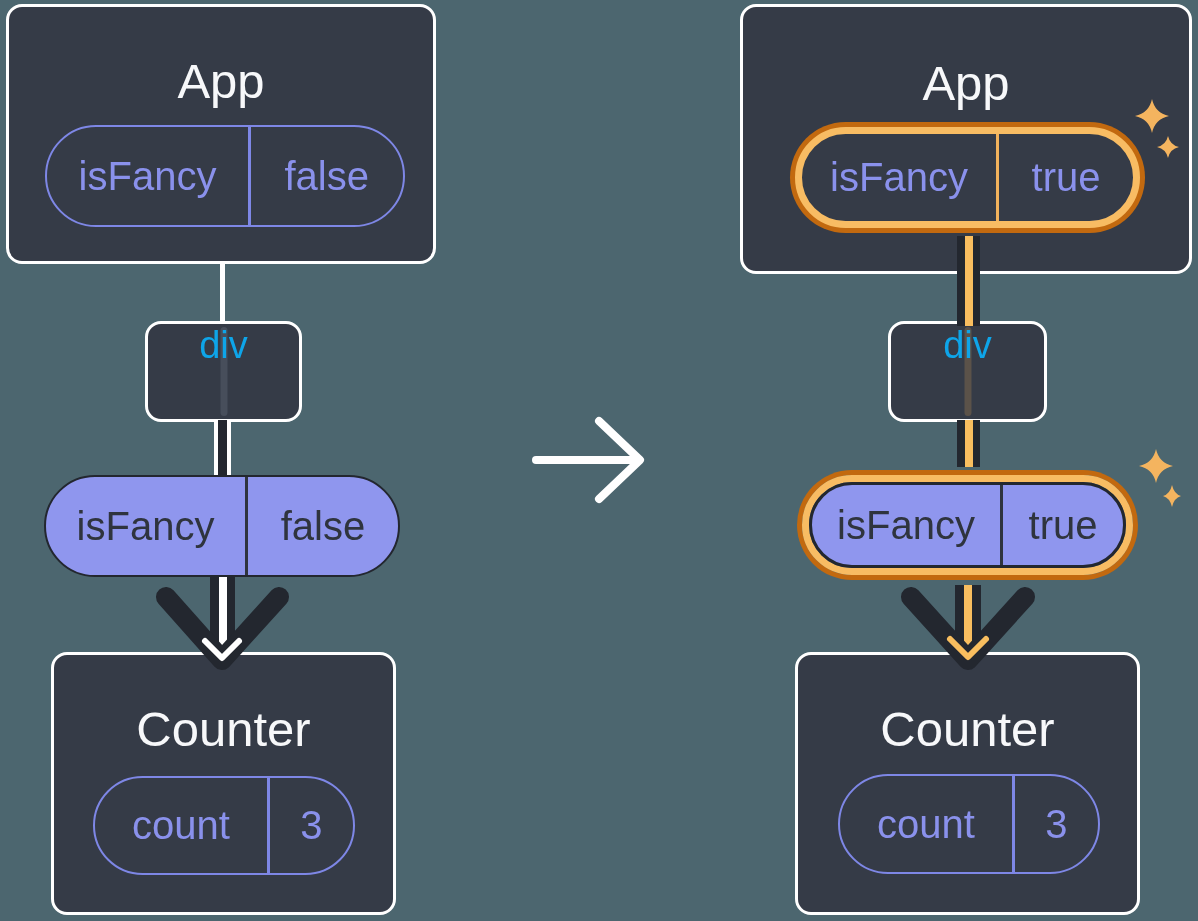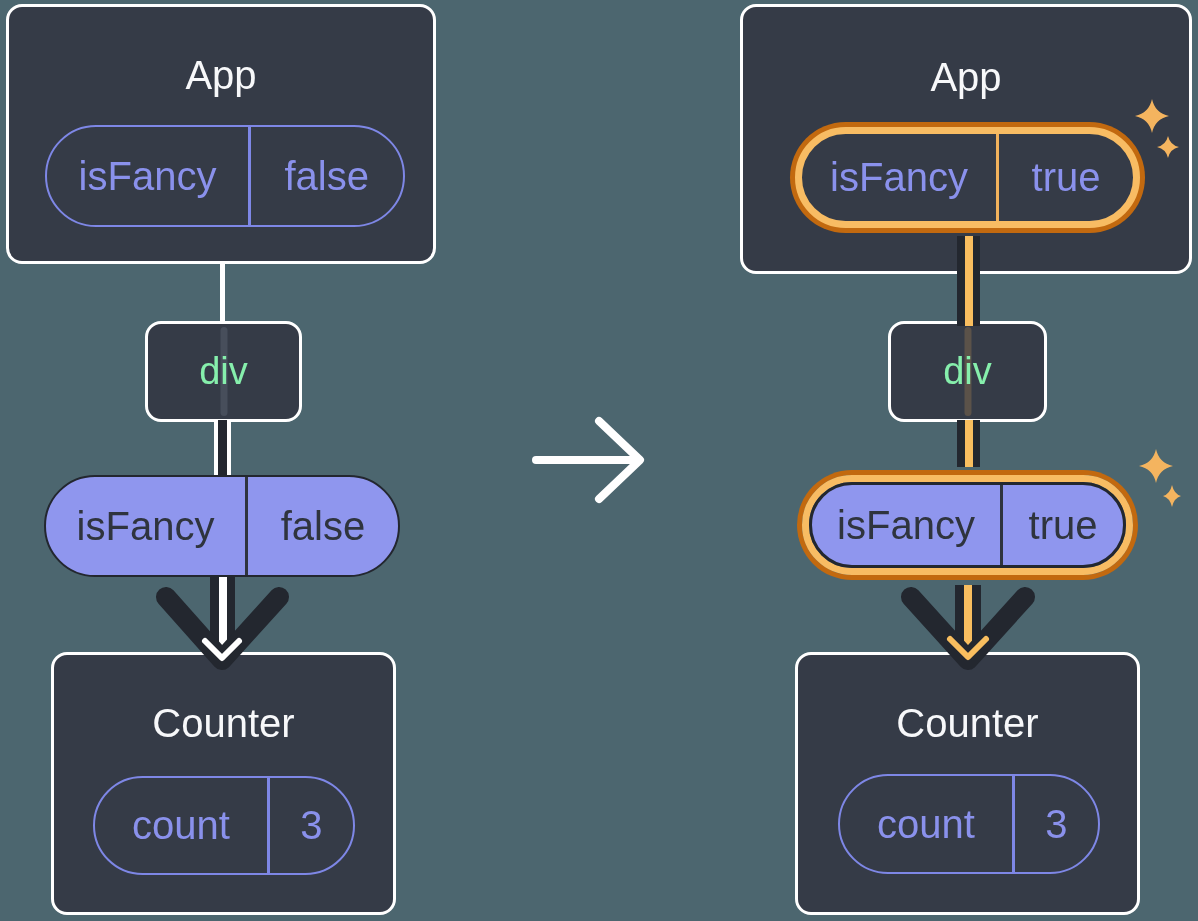--- a/index.html
+++ b/index.html
@@ -8,24 +8,24 @@
     background:#4C666F;font-family:"Liberation Sans", sans-serif;
     -webkit-font-smoothing:antialiased;
   }
   
   .node{
     position:absolute;background:#353B47;border:3px solid #FFFFFF;
     border-radius:16px;box-sizing:border-box;z-index:1;
   }
   .node-title{
     position:absolute;left:0;right:0;text-align:center;
-    color:#F7F8FA;font-size:40px;font-weight:500;z-index:2;
+    color:#F7F8FA;font-size:49px;font-weight:500;z-index:2;
   }
-  .divnode{display:flex;align-items:center;justify-content:center;
-    color:#86efac;font-size:38px;font-weight:500;}
+  .divnode{display:flex;justify-content:center;
+    color:#0ea5e9;font-size:38px;font-weight:500;}
   .stripe{position:absolute;top:3px;bottom:3px;left:50%;transform:translateX(-50%);
     width:7px;border-radius:4px;z-index:1;}
   .stripe.left-tint{background:rgba(190,205,235,0.13);}
   .stripe.orange-tint{background:rgba(247,175,85,0.20);}
   
   .pill{
     position:absolute;box-sizing:border-box;border-radius:999px;
     display:flex;align-items:stretch;z-index:3;font-size:40px;
   }
   .pill .cell{display:flex;align-items:center;justify-content:center;}

